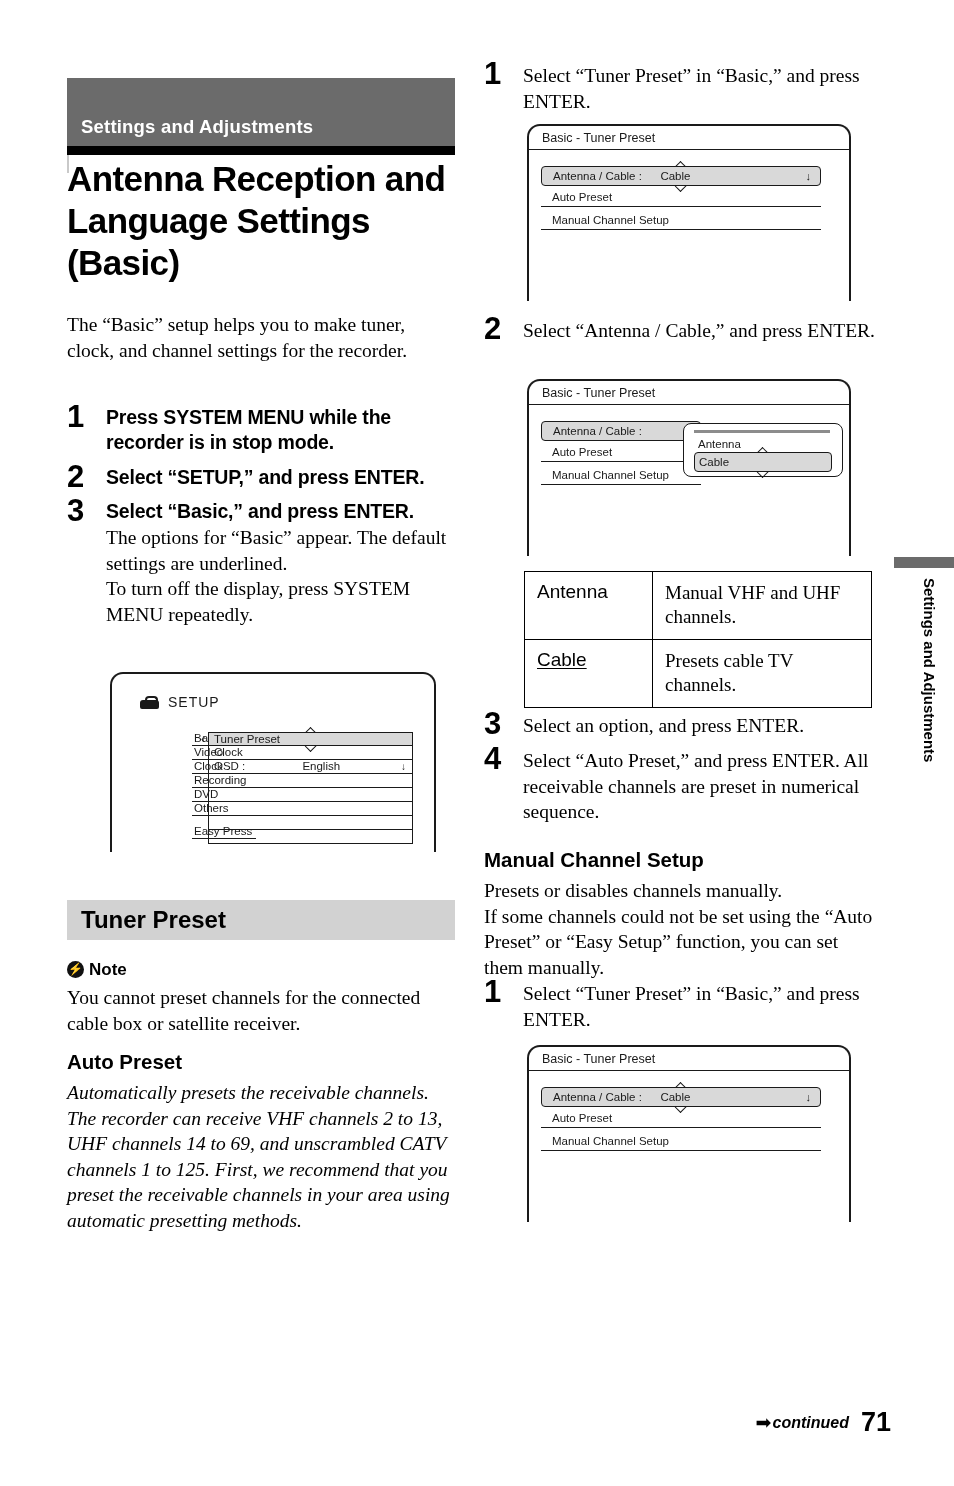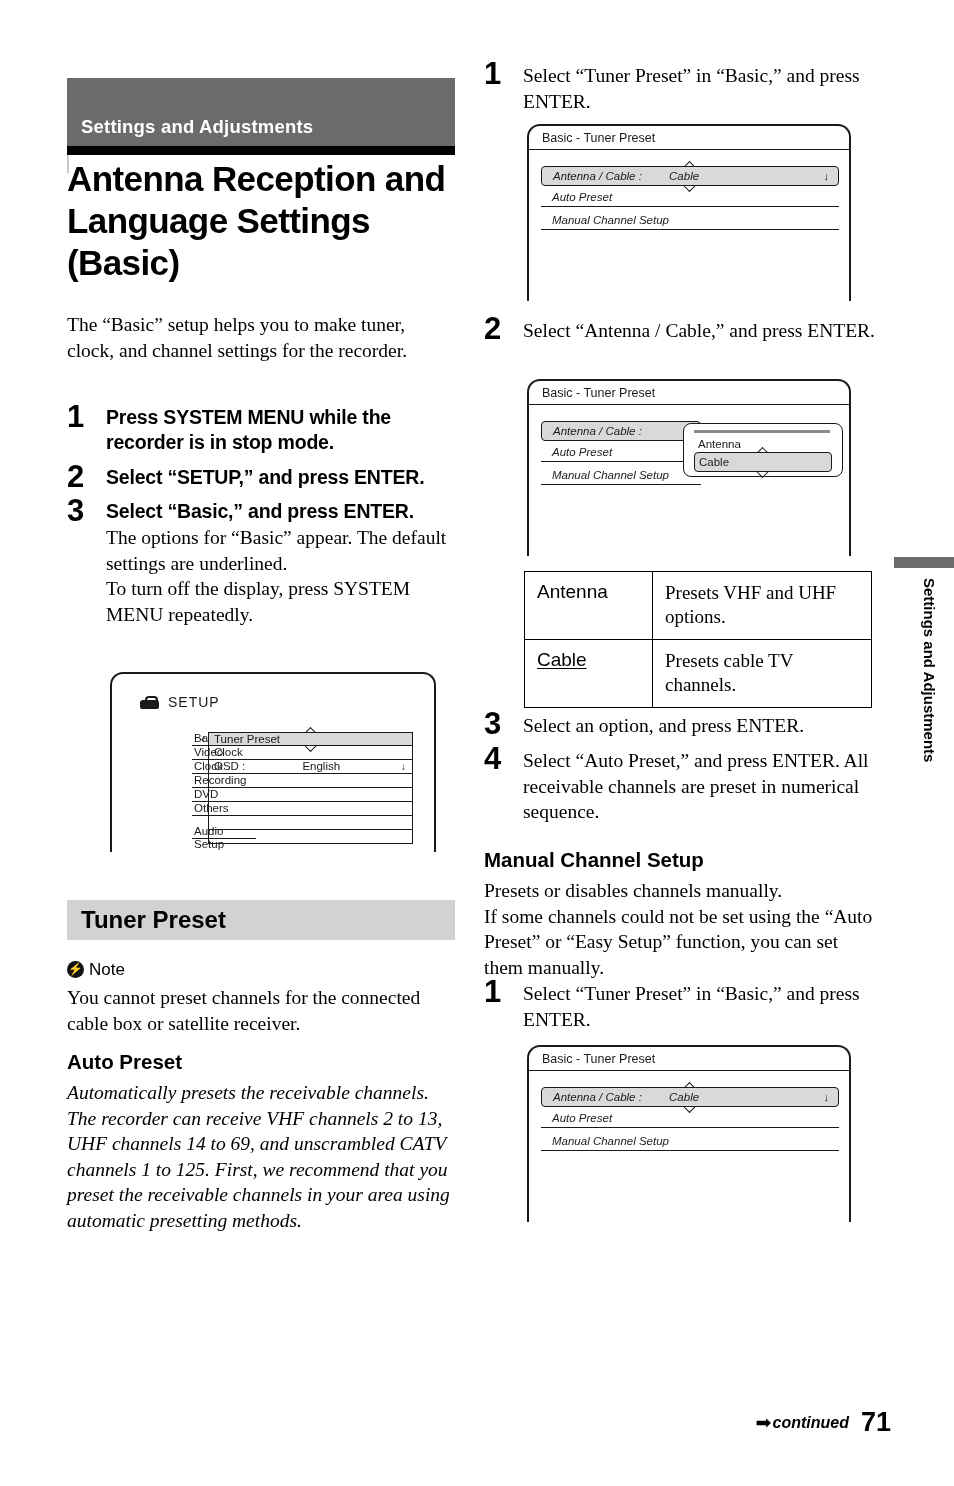--- a/index.html
+++ b/index.html
@@ -72,21 +72,21 @@
     border-right:2.2px solid #1a1a1a;
     border-top-left-radius:13px;
     border-top-right-radius:13px;
     font-family:"Liberation Sans", sans-serif;
     color:#1a1a1a;
   }
   .osd-title {
     font-size:12.5px; padding:5px 4px 4px 13px;
     border-bottom:1.6px solid #1a1a1a;
   }
-  .osd-inner { padding:16px 10px 0 12px;font-style:italic; }
+  .osd-inner { padding:16px 28px 0 12px; }
 
   .osd-row {
     position:relative; height:19px; line-height:19px;
     font-size:11.5px; border-bottom:1.6px solid #1a1a1a;
     padding-left:11px; box-sizing:border-box;
   }
   .osd-row.sel {
     background:#d9d9d9;
     border:1.4px solid #1a1a1a;
     border-radius:4px;
@@ -156,21 +156,21 @@
   }
   .sec-bar .t {
     position:absolute; left:14px; top:6px;
     font-family:"Liberation Sans", sans-serif;
     font-weight:bold; font-size:24px;
   }
 
   .note-head {
     position:absolute;
     font-family:"Liberation Sans", sans-serif;
-    font-weight:normal; font-size:17px;
+    font-weight:bold; font-size:17px;
   }
   .note-icon {
     display:inline-block; position:relative; width:17px; height:17px;
     border-radius:50%; background:#111; vertical-align:-3px; margin-right:5px;
   }
   .note-icon::after {
     content:"\26A1"; position:absolute; left:0; top:0; width:17px;
     text-align:center; font-size:12px; line-height:17px; color:#fff;
   }
 
@@ -272,21 +272,21 @@
 
     <div class="setup-grid" style="height:118px;">
       <div class="setup-left">
         <div class="itm">Basic</div>
         <div class="itm">Video</div>
         <div class="itm">Clock</div>
         <div class="itm">Recording</div>
         <div class="itm">DVD</div>
         <div class="itm">Others</div>
         <div class="gap"></div>
-        <div class="itm">Audio Setup</div>
+        <div class="itm">Easy Press</div>
       </div>
 
       <div class="setup-right" style="width:205px;">
         <div class="r first sel">
           <span class="left-chev">‹</span>
           <span>Tuner Preset</span>
           <span class="chev-up"></span>
           <span class="chev-dn"></span>
         </div>
         <div class="r">
@@ -378,21 +378,21 @@
       </div>
     </div>
   </div>
 
   <table class="tbl" style="left:524px; top:571px;">
     <tbody>
         <tr>
       <td class="k">
         <span>Antenna</span>
       </td>
-      <td class="d">Presets VHF and UHF options.</td>
+      <td class="d">Manual VHF and UHF channels.</td>
     </tr>
     <tr>
       <td class="k">
         <u>Cable</u>
       </td>
       <td class="d">Presets cable TV channels.</td>
     </tr>
   </tbody>
     </table>
 

